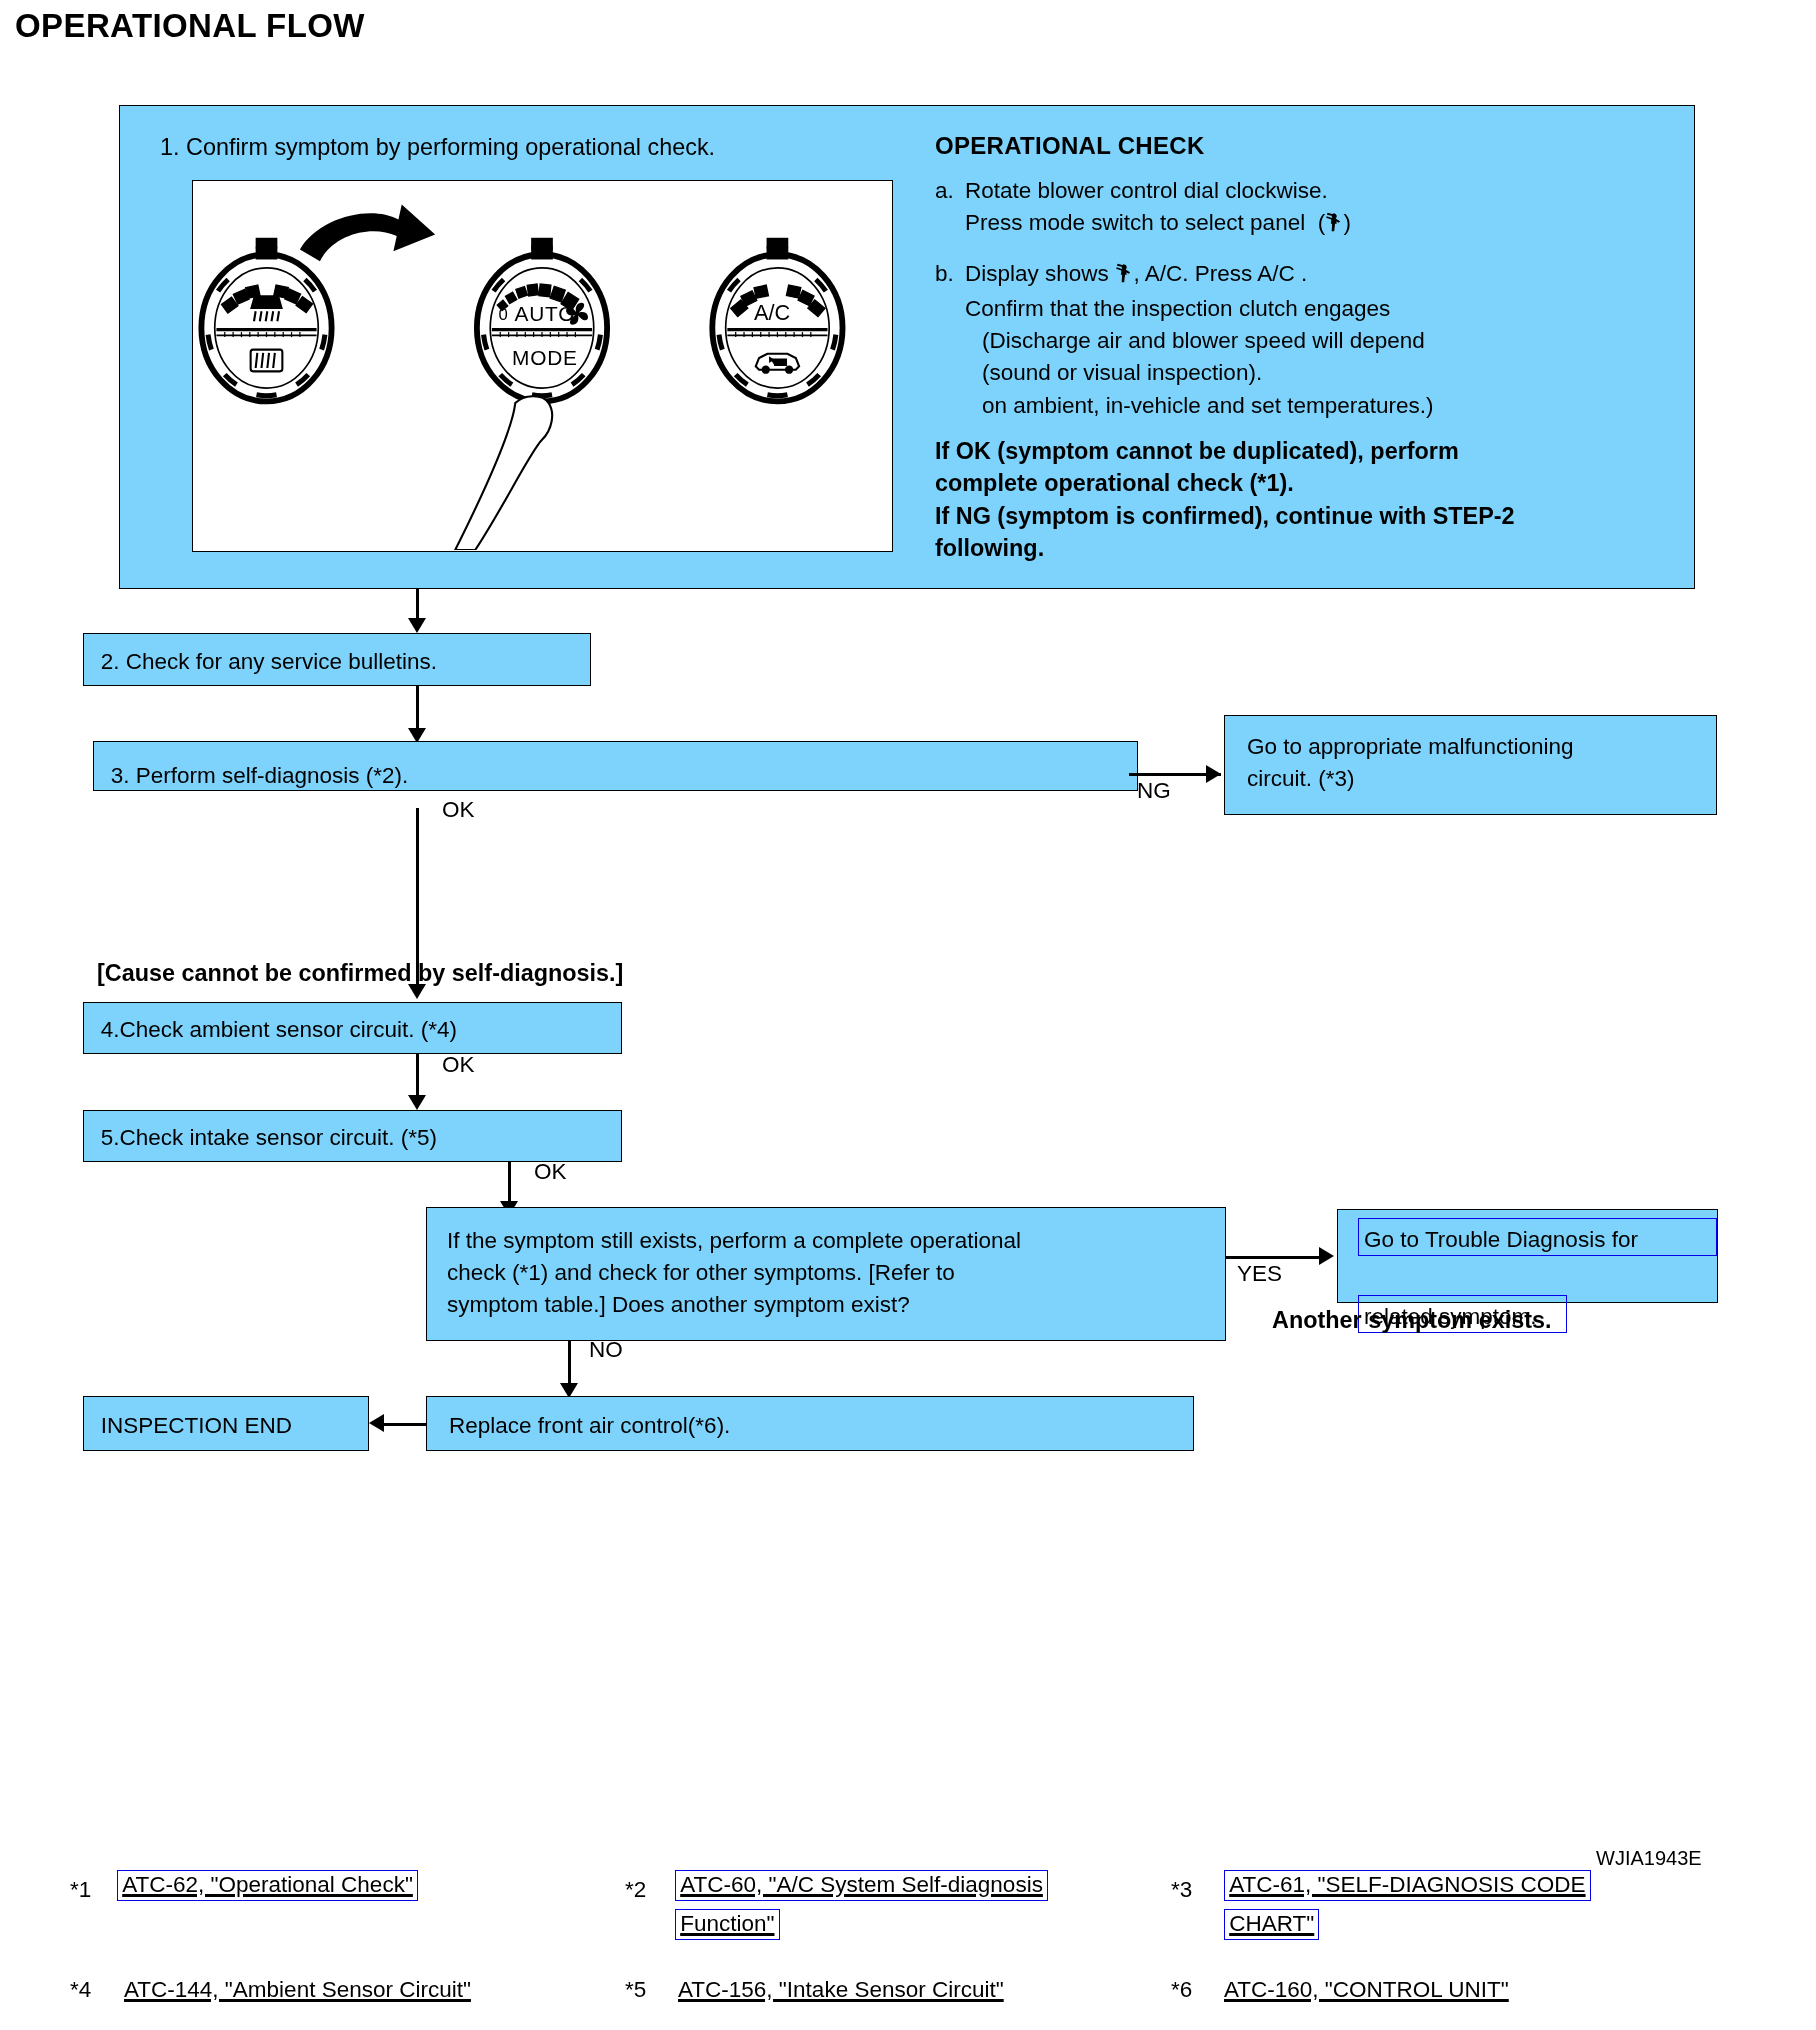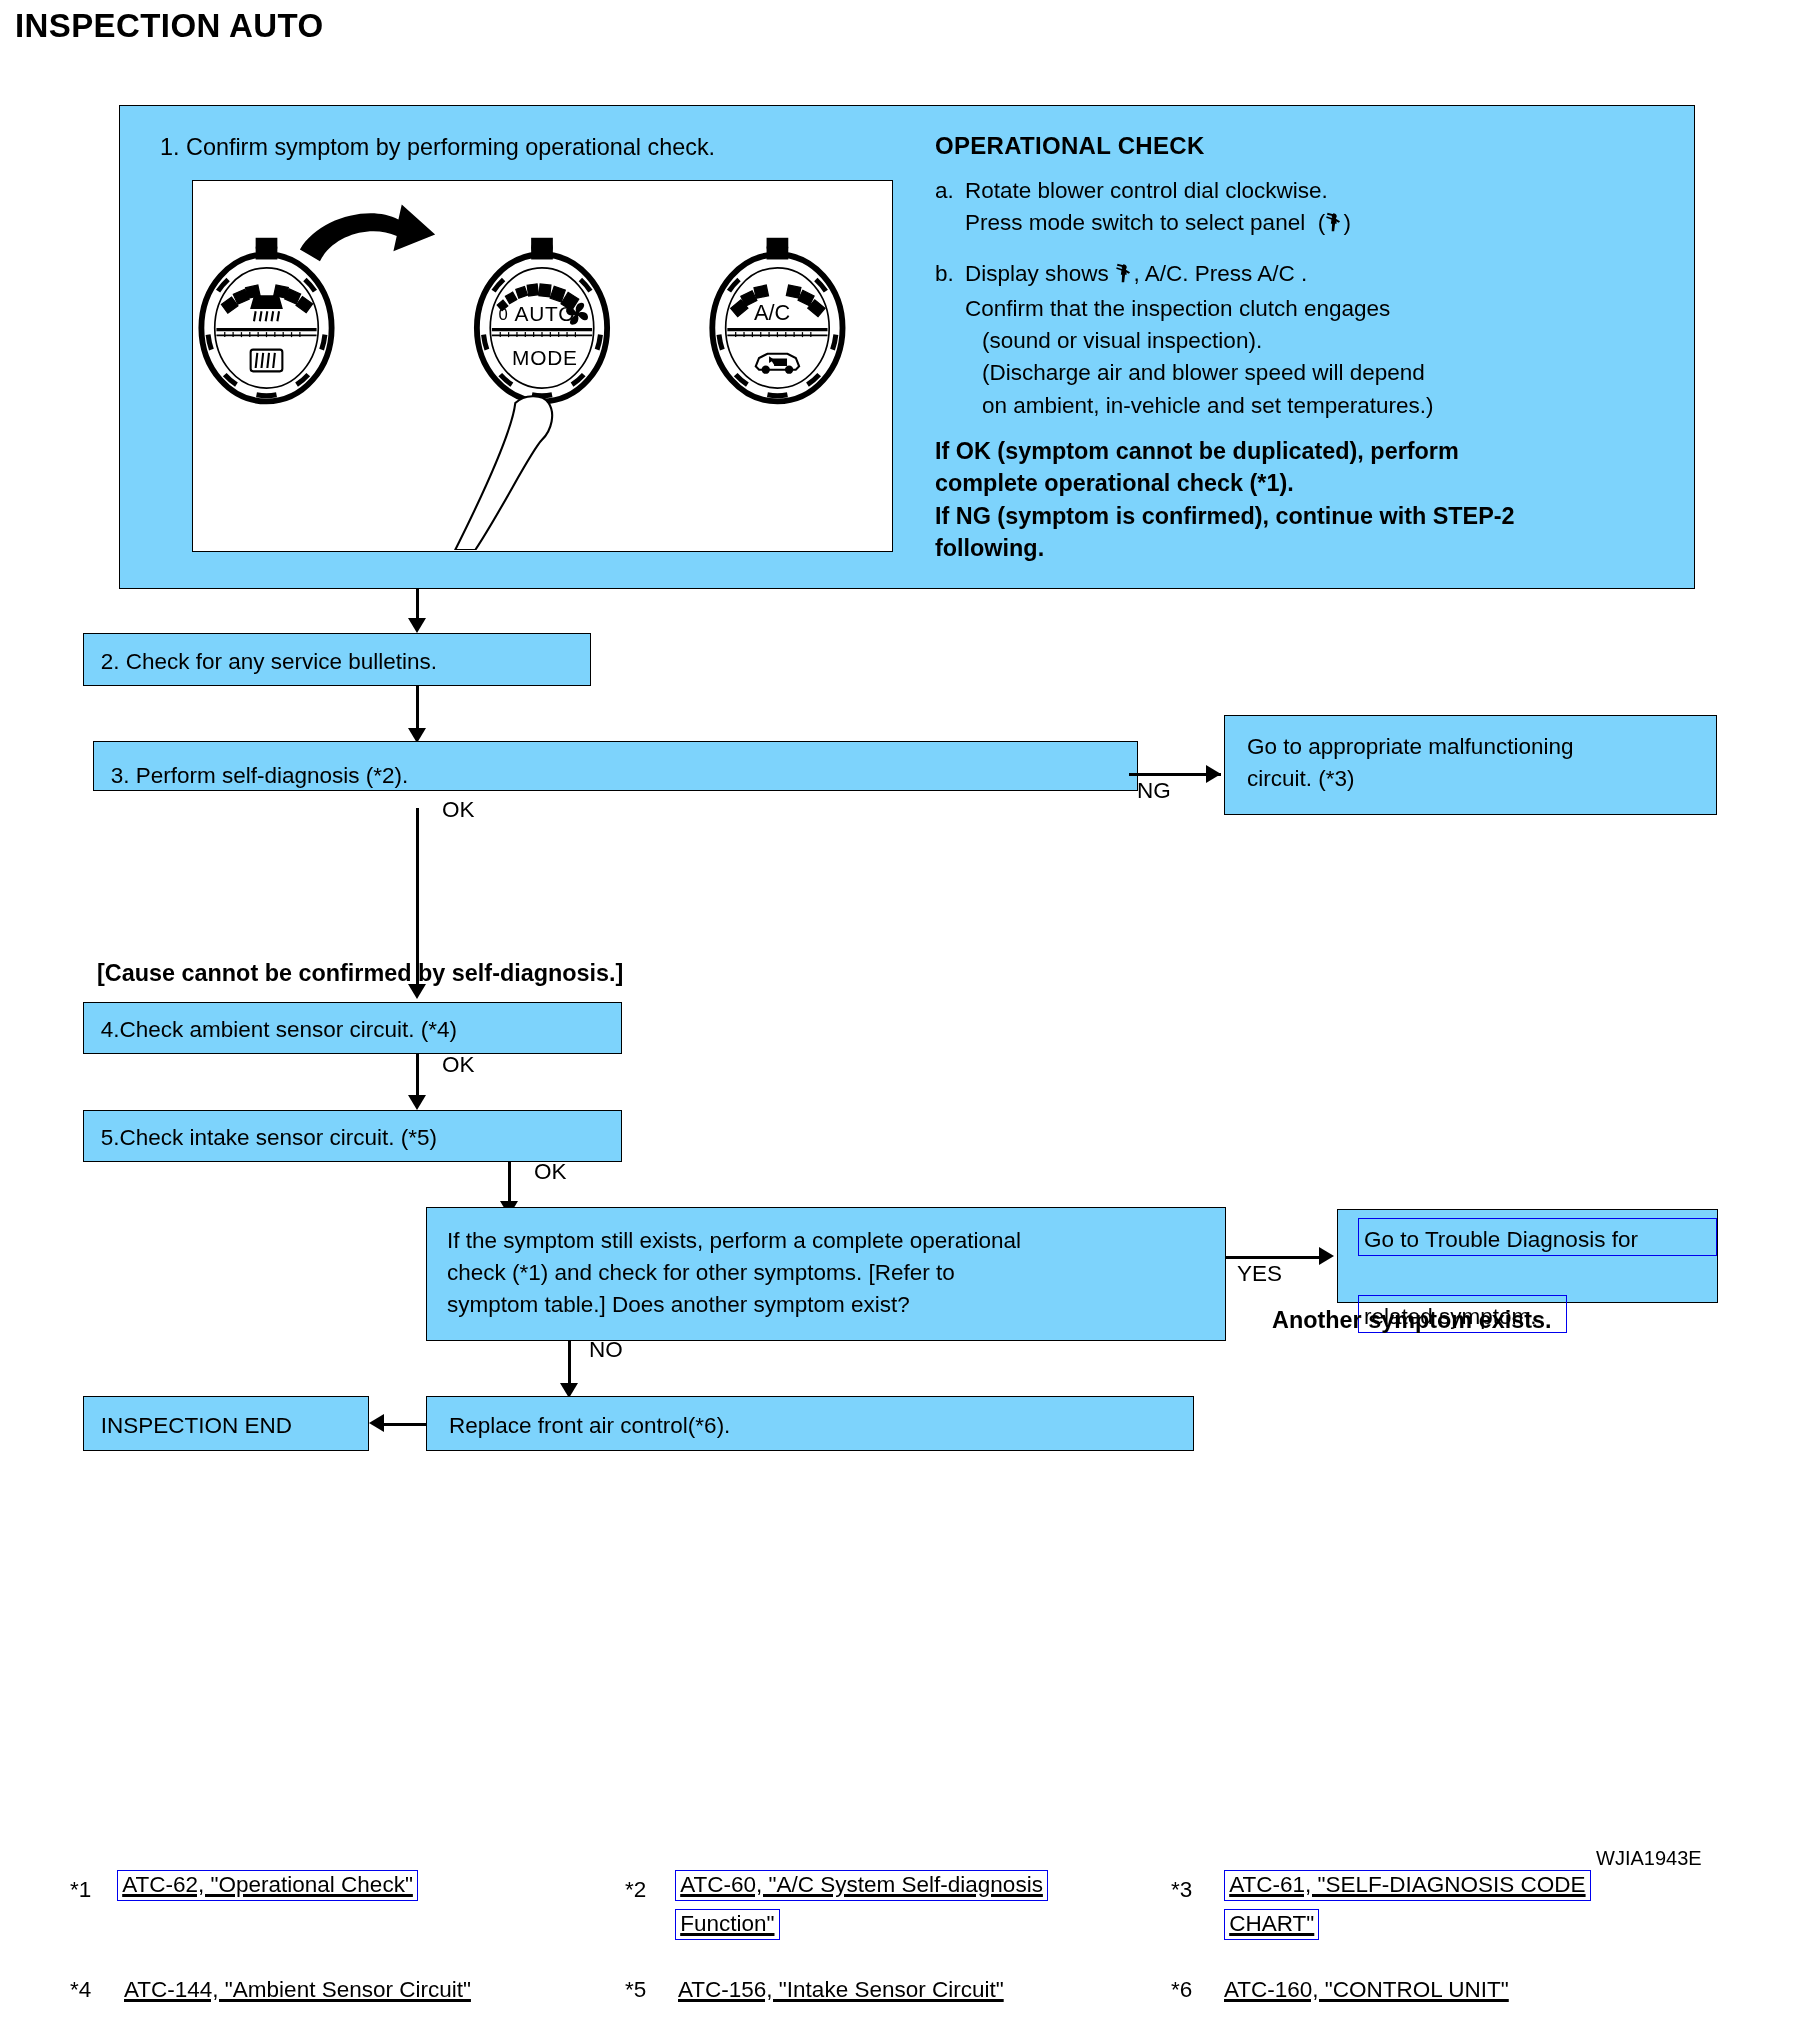--- a/index.html
+++ b/index.html
@@ -164,21 +164,21 @@
     padding: 0.8px 4.2px 2.5px 4.2px;
   }
   .fn-plain {
     position: absolute;
     font-size: 22.5px;
   }
 </style>
 </head>
 <body>
 
-<div class="abs" id="page-title">INSPECTION AUTO</div>
+<div class="abs" id="page-title">OPERATIONAL FLOW</div>
 
 <div class="abs box" id="step1-frame"></div>
 <div class="abs" id="step1-heading">1. Confirm symptom by performing operational check.</div>
 
 <div class="abs" id="panel-illustration">
   <svg width="698" height="369" viewBox="0 0 836 442" xmlns="http://www.w3.org/2000/svg">
     <g fill="none" stroke="#000" stroke-width="2">
 
       <g stroke="none" fill="#000">
         <path d="M 128 82 C 150 44, 212 28, 246 46 L 250 28 L 290 64 L 240 84 L 244 66 C 214 52, 168 64, 152 96 Z"></path>
@@ -365,22 +365,22 @@
               <path d="M11 3 a3 3 0 1 0 0.1 0 Z"></path>
               <path d="M8 8 h5 l1 7 h-2 l-1 9 h-3 l0.5 -9 h-1.5 Z"></path>
               <path d="M13 9 l5 3 l-1.5 2 l-4.5 -2.5 Z"></path>
               <path d="M3 2 l8 2 l-0.6 2.2 l-8 -2 Z"></path>
               <path d="M9.6 2.6 l3.2 0.9 l-2.4 2.4 Z"></path>
               <path d="M2 6 l7 2.4 l-0.6 2 l-7 -2.4 Z"></path>
             </g>
           </svg></span><span>, A/C. Press A/C .</span>
     </div>
     <div class="op-sub">Confirm that the inspection clutch engages</div>
+    <div class="op-sub2">(Discharge air and blower speed will depend</div>
     <div class="op-sub2">(sound or visual inspection).</div>
-    <div class="op-sub2">(Discharge air and blower speed will depend</div>
     <div class="op-sub2">on ambient, in-vehicle and set temperatures.)</div>
   </div>
 
   <div id="opcheck-bold">If OK (symptom cannot be duplicated), perform
 complete operational check (*1).
 If NG (symptom is confirmed), continue with STEP-2
 following.</div>
 </div>
 
 <div class="abs vline" style="left:416px; top:589px; height:35px;"></div>

